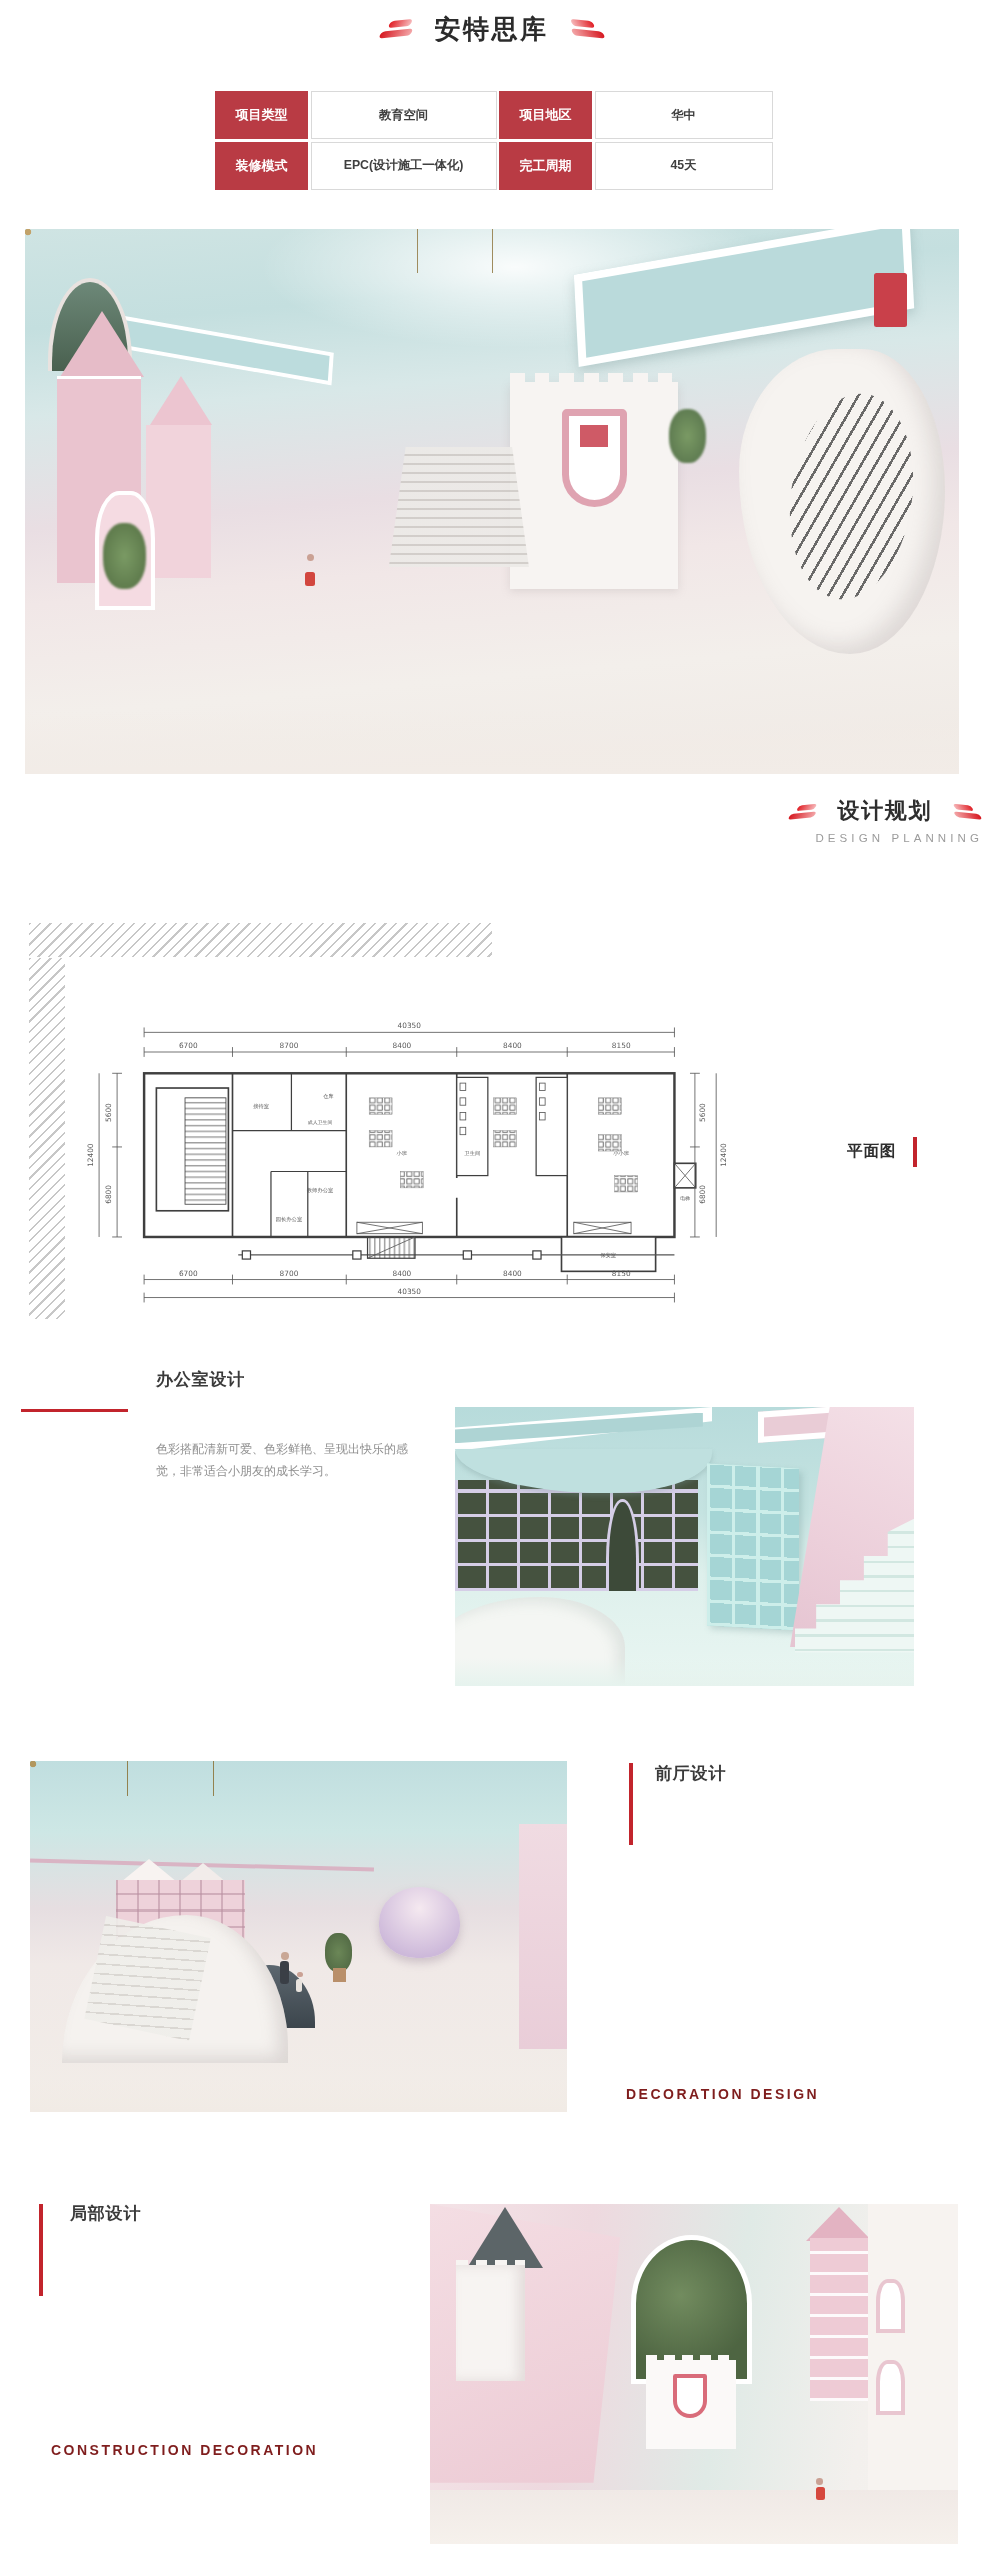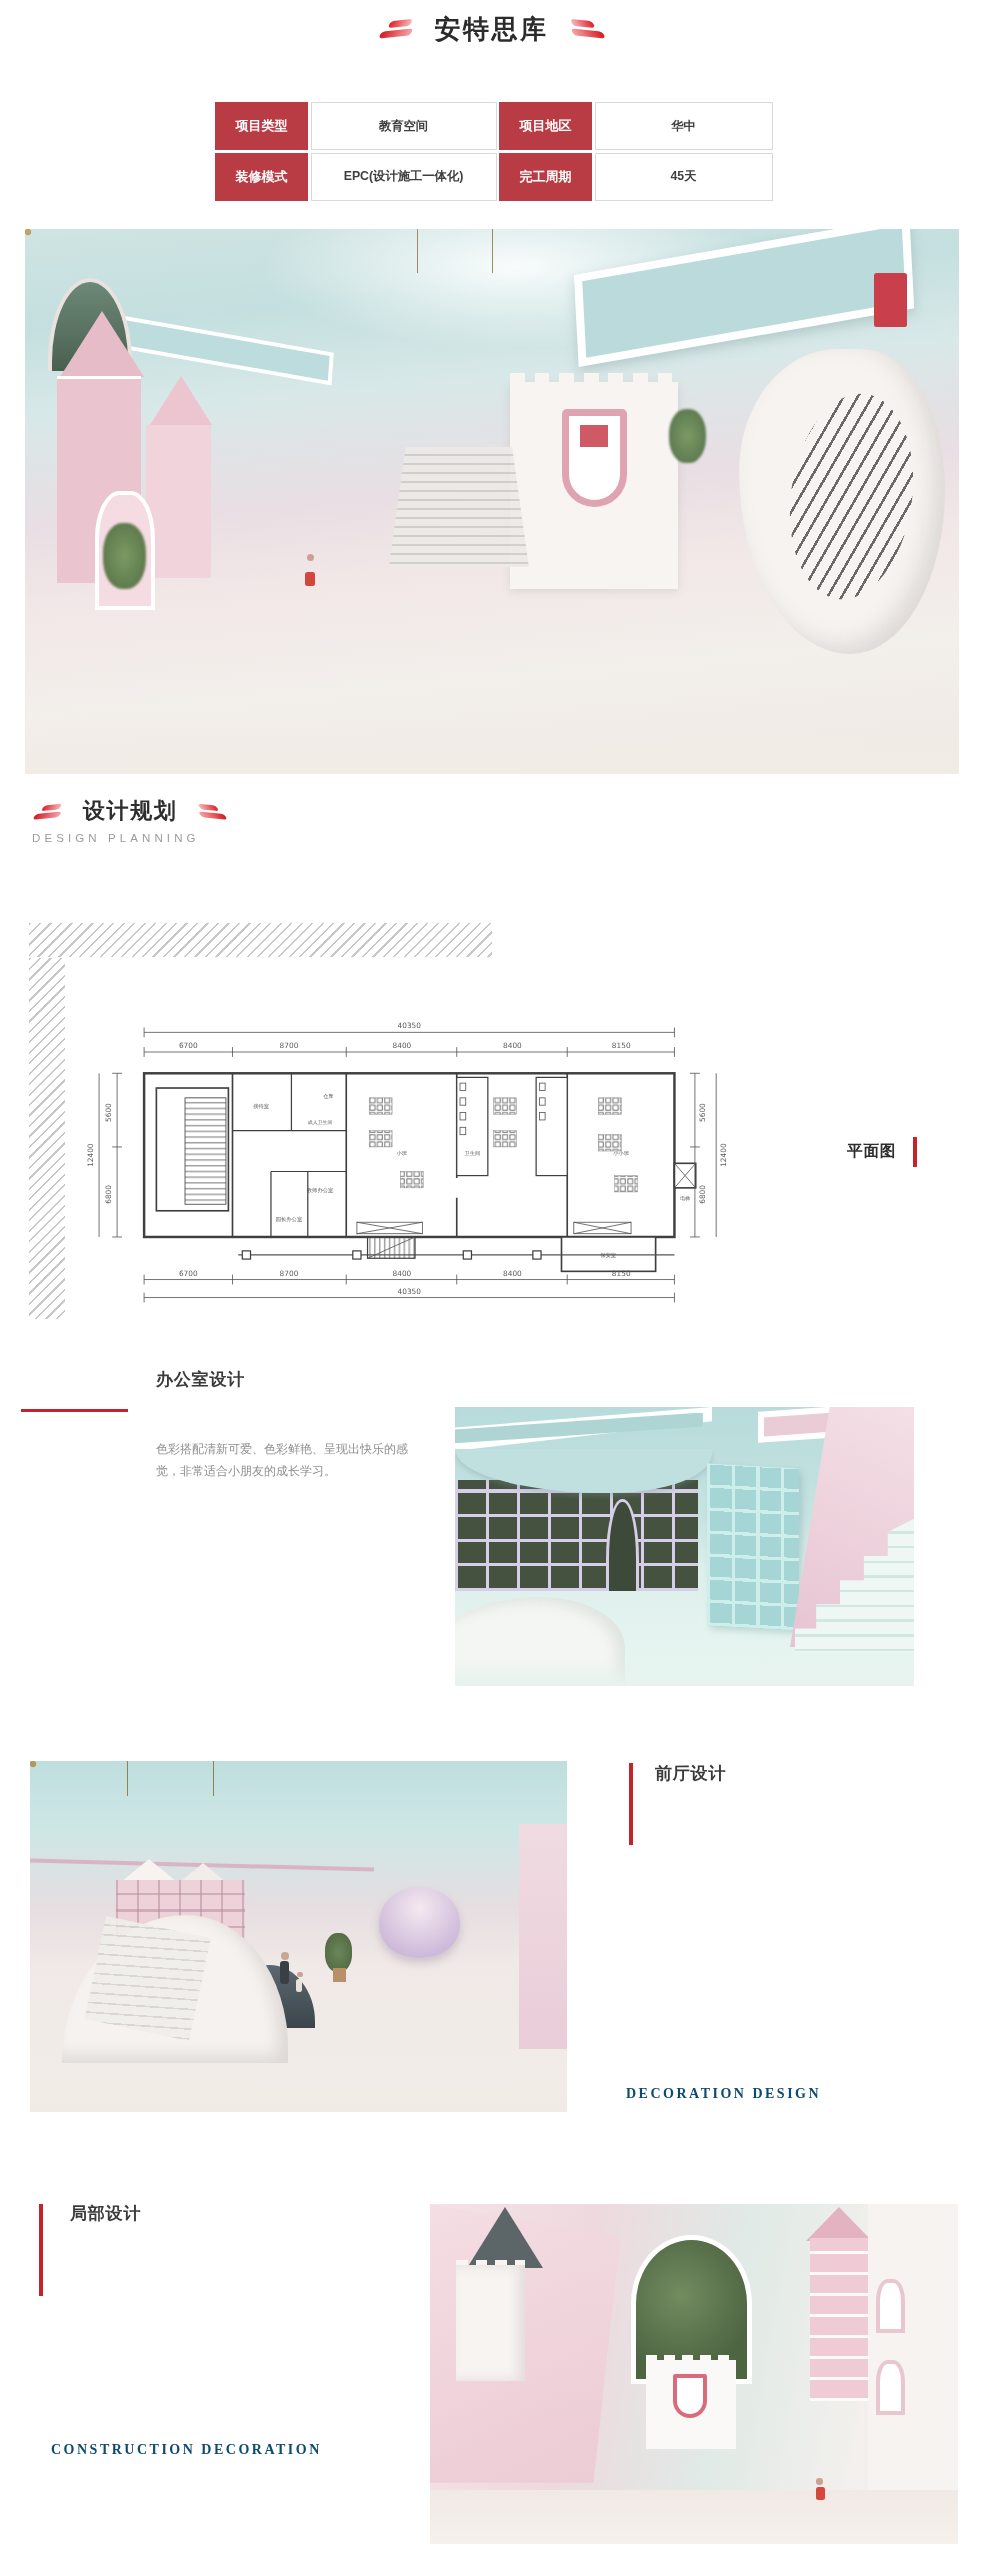--- a/index.html
+++ b/index.html
@@ -15,21 +15,21 @@
   .mark i.b { width:29.5px; left:0; top:11.5px; background:linear-gradient(90deg,#d6171f,#f3a7a9); }
   .mark.flip { transform:scaleX(-1); }
   .mark.sm { transform:scale(.82); }
   .mark.sm.flip { transform:scale(.82) scaleX(-1); }
 
   
   .brand-row { top:11.5px; left:0; width:100%; display:flex; align-items:center; justify-content:center; gap:21px; }
   .brand-title { font-size:26px; font-weight:700; color:#2b2b2b; letter-spacing:2.5px; }
 
   
-  .info-table { top:102px; left:215px; width:556px; display:grid; grid-template-columns:93px 186px 93px 178px; grid-auto-rows:48px; gap:2.5px; }
+  .info-table { top:91px; left:215px; width:556px; display:grid; grid-template-columns:93px 186px 93px 178px; grid-auto-rows:48px; gap:2.5px; }
   .info-table .cell { display:flex; align-items:center; justify-content:center; font-size:12.3px; }
   .info-table .red { background:#b93b44; color:#fff; font-weight:700; font-size:13px; }
   .info-table .val { background:#fff; border:0.8px solid #d9d9d9; color:#3f3f3f;font-weight:bold; }
 
   
   .photo { position:absolute; overflow:hidden; background:#e8eeec; }
   .photo * { position:absolute; }
   .hero  { top:229px; left:24.6px; width:934px; height:545px; }
   .ph-office  { top:1407px; left:455px; width:459px; height:279px; }
   .ph-lobby   { top:1761px; left:30px;  width:537px; height:351px; }
@@ -118,21 +118,21 @@
   .pt-cone2 { top:1%; right:16.2%; width:0; height:0; border-left:33px solid transparent; border-right:33px solid transparent; border-bottom:34px solid #e3b3c2; }
   .pt-wallright { top:0; right:0; width:17%; height:88%; background:#f7f3f0; }
   .pt-win { border:4.1px solid #e9c6d0; background:#fff; border-radius:40% 40% 0 0; }
   .pt-win.w1 { top:22%; right:10%; width:5.5%; height:16%; }
   .pt-win.w2 { top:46%; right:10%; width:5.5%; height:16%; }
   .pt-floor { bottom:0; left:0; width:100%; height:16%; background:linear-gradient(180deg,#f0e9e6,#f6f1ec); }
   .pt-childhead { bottom:17.5%; right:25.6%; width:6.6px; height:6.6px; background:#caa194; border-radius:50%; }
   .pt-childbody { bottom:13%; right:25.2%; width:9px; height:13px; background:#d6473d; border-radius:2.5px; }
 
   
-  .plan-header { top:796px; left:0; width:100%; display:flex; flex-direction:column; align-items:flex-start;padding-left:32px; }
+  .plan-header { top:796px; left:0; width:100%; display:flex; flex-direction:column; align-items:flex-end; }
   .plan-header .row { display:flex; align-items:center; gap:18px; }
   .plan-title { font-size:22px; font-weight:700; color:#2e2e2e; letter-spacing:1.6px; }
   .plan-sub { margin-top:5.7px; font-size:11.5px; color:#9b9b9b; letter-spacing:4.1px; }
 
   
   .hatch-top  { top:923px; left:29px; width:463px; height:34px; background:repeating-linear-gradient(135deg,#c7c7c7 0 1.6px,transparent 1.6px 7.4px); }
   .hatch-left { top:958px; left:29px; width:36px; height:361px; background:repeating-linear-gradient(135deg,#c7c7c7 0 1.6px,transparent 1.6px 7.4px); }
   .plan-svg { top:1016px; left:74px; width:664px; height:311px; }
   .plan-svg text { font-family:"DejaVu Sans",sans-serif; fill:#5a5a5a; }
   .dc-text { top:923px; right:43px; width:221px; text-align:center; font-family:"DejaVu Serif","Liberation Serif",serif; font-size:31px; letter-spacing:2.5px; color:#454545; line-height:1.22; }
@@ -143,21 +143,21 @@
   
   .sec-title { font-size:17px; font-weight:700; color:#3a3a3a; letter-spacing:0.8px; }
   .sec-body { font-size:12px; color:#8f8f8f; line-height:22px; }
   .redline-h { top:1409px; left:20.5px; width:107px; height:3.3px; background:#c2242c; }
   .office-title { top:1368px; left:156px; }
   .office-body { top:1438px; left:156px; width:274px; }
   .vbar { width:4.1px; background:#c2242c; }
   .lobby-bar { top:1763px; left:629px; height:82px; }
   .lobby-title { top:1762px; left:655px; }
   .lobby-body { top:1804px; left:655px; width:305px; }
-  .caption { font-family:Liberation Serif, serif; font-weight:700; font-size:14px; color:#0c4a6e; letter-spacing:2.5px; }
+  .caption { font-family:Liberation Sans, sans-serif; font-weight:700; font-size:14px; color:#7f1d1d; letter-spacing:2.5px; }
   .lobby-caption { top:2086px; left:626px; }
   .partial-bar { top:2204px; left:39px; height:92px; }
   .partial-title { top:2202px; left:70px; }
   .partial-body { top:2245px; left:70px; width:334px; }
   .partial-caption { top:2442px; left:51px; }
 </style>
 </head>
 <body>
 
 <div class="page">

